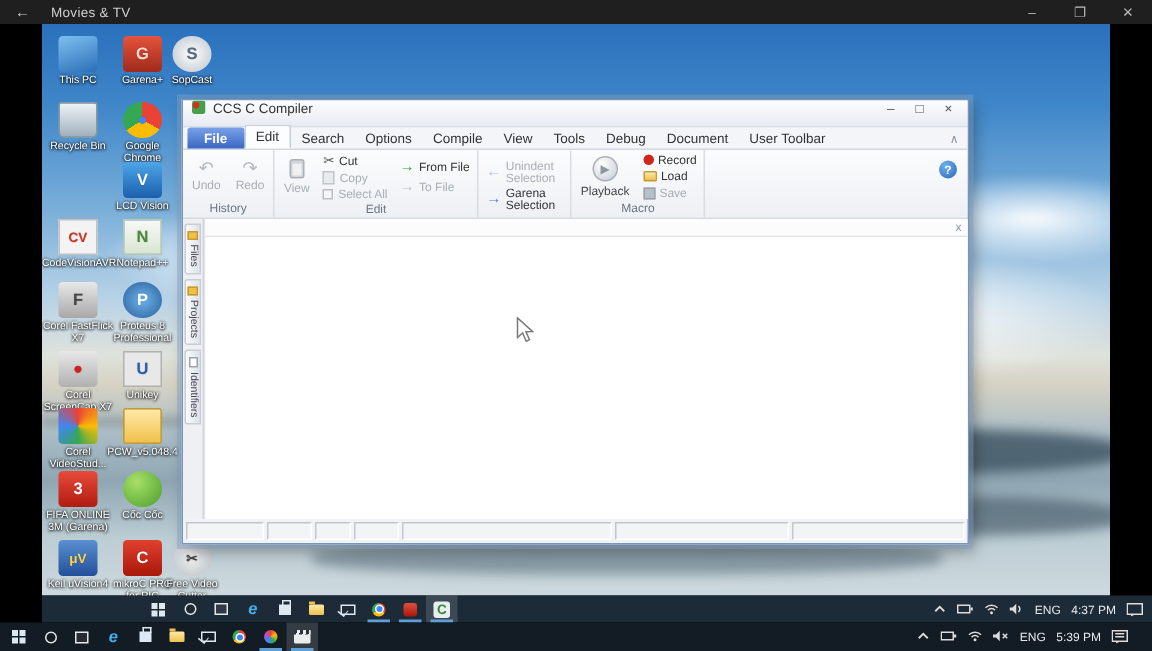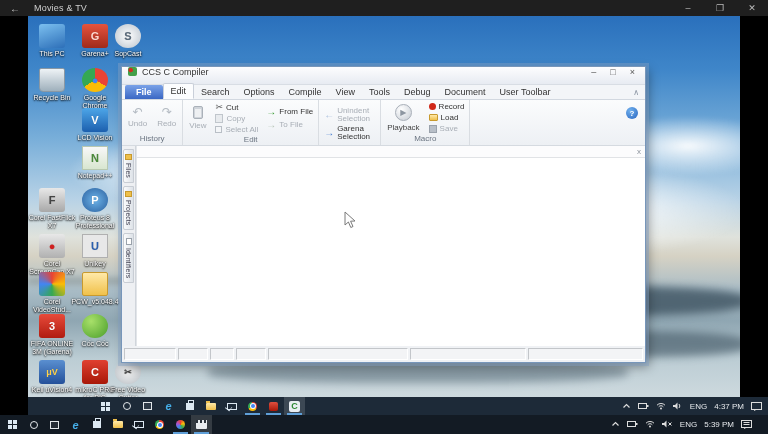--- a/index.html
+++ b/index.html
@@ -195,20 +195,24 @@
     <div class="dicon-label">Recycle Bin</div>
     </div>
   <div class="dicon" style="left:71px; top:52px;">
     <div class="dicon-img" style="background:conic-gradient(#ea4335 0 33%,#fbbc05 0 66%,#34a853 0 100%);border-radius:50%;color:#4285f4;text-shadow:0 0 0 2px #fff">●</div>
     <div class="dicon-label">Google Chrome</div>
     </div>
   <div class="dicon" style="left:71px; top:92px;">
     <div class="dicon-img" style="background:linear-gradient(#4da6e8,#1c5fae);color:#fff;border-radius:3px">V</div>
     <div class="dicon-label">LCD Vision</div>
     </div>
+  <div class="dicon" style="left:28px; top:130px;">
+    <div class="dicon-img" style="background:#f3f3f3;color:#d03020;border:1px solid #c0c0c0;font-size:9px">CV</div>
+    <div class="dicon-label">CodeVisionAVR</div>
+    </div>
   <div class="dicon" style="left:71px; top:130px;">
     <div class="dicon-img" style="background:linear-gradient(#f8f8f8,#d8e6d0);color:#4a8a3a;border:1px solid #b8c8b0">N</div>
     <div class="dicon-label">Notepad++</div>
     </div>
   <div class="dicon" style="left:28px; top:172px;">
     <div class="dicon-img" style="background:linear-gradient(#e8e8e8,#a8a8a8);color:#444;border-radius:3px">F</div>
     <div class="dicon-label">Corel FastFlick X7</div>
     </div>
   <div class="dicon" style="left:71px; top:172px;">
     <div class="dicon-img" style="background:radial-gradient(#6db3e8,#2a5f9e);color:#fff;border-radius:50%">P</div>

